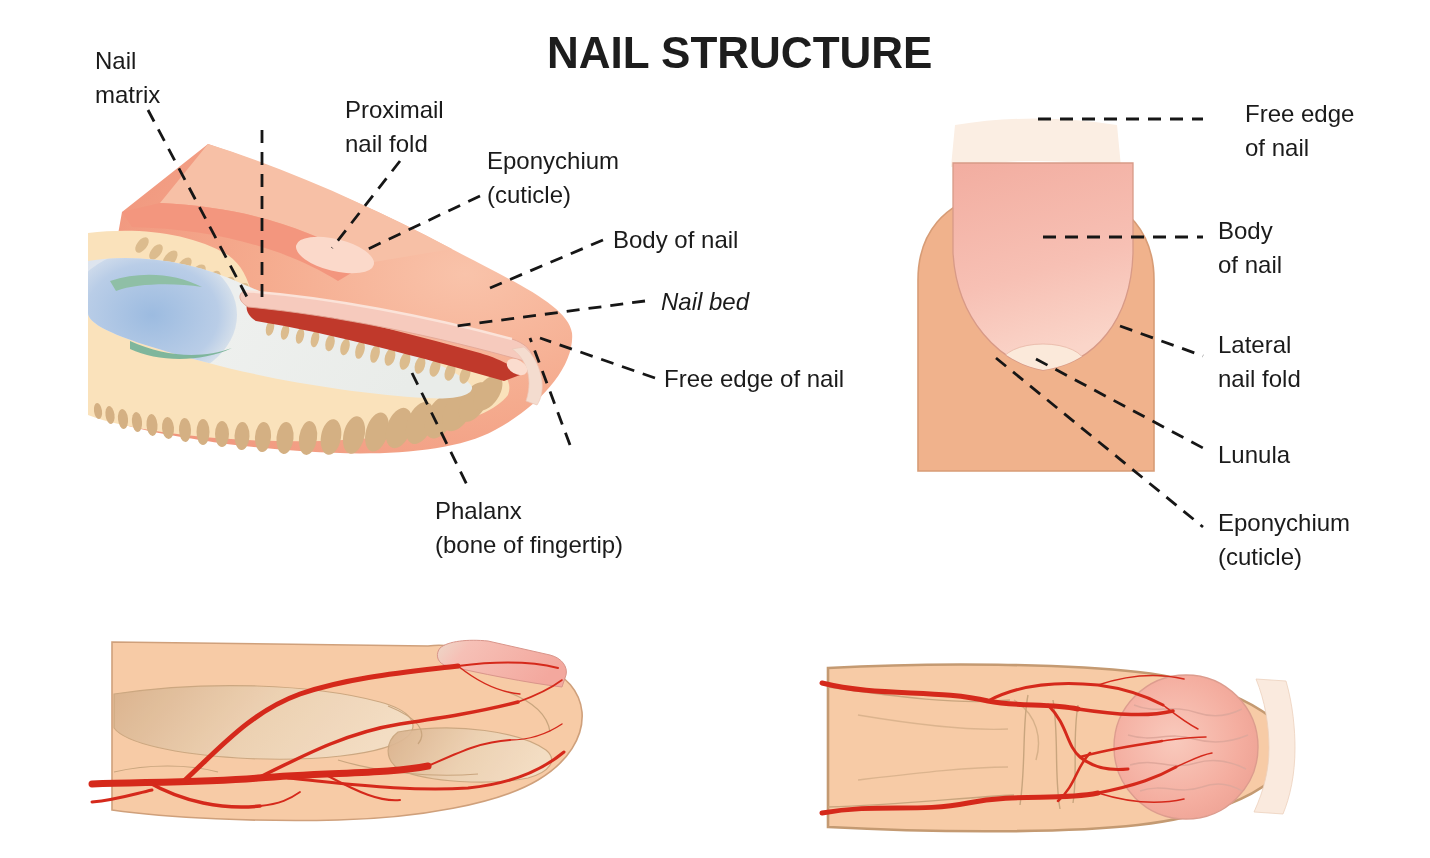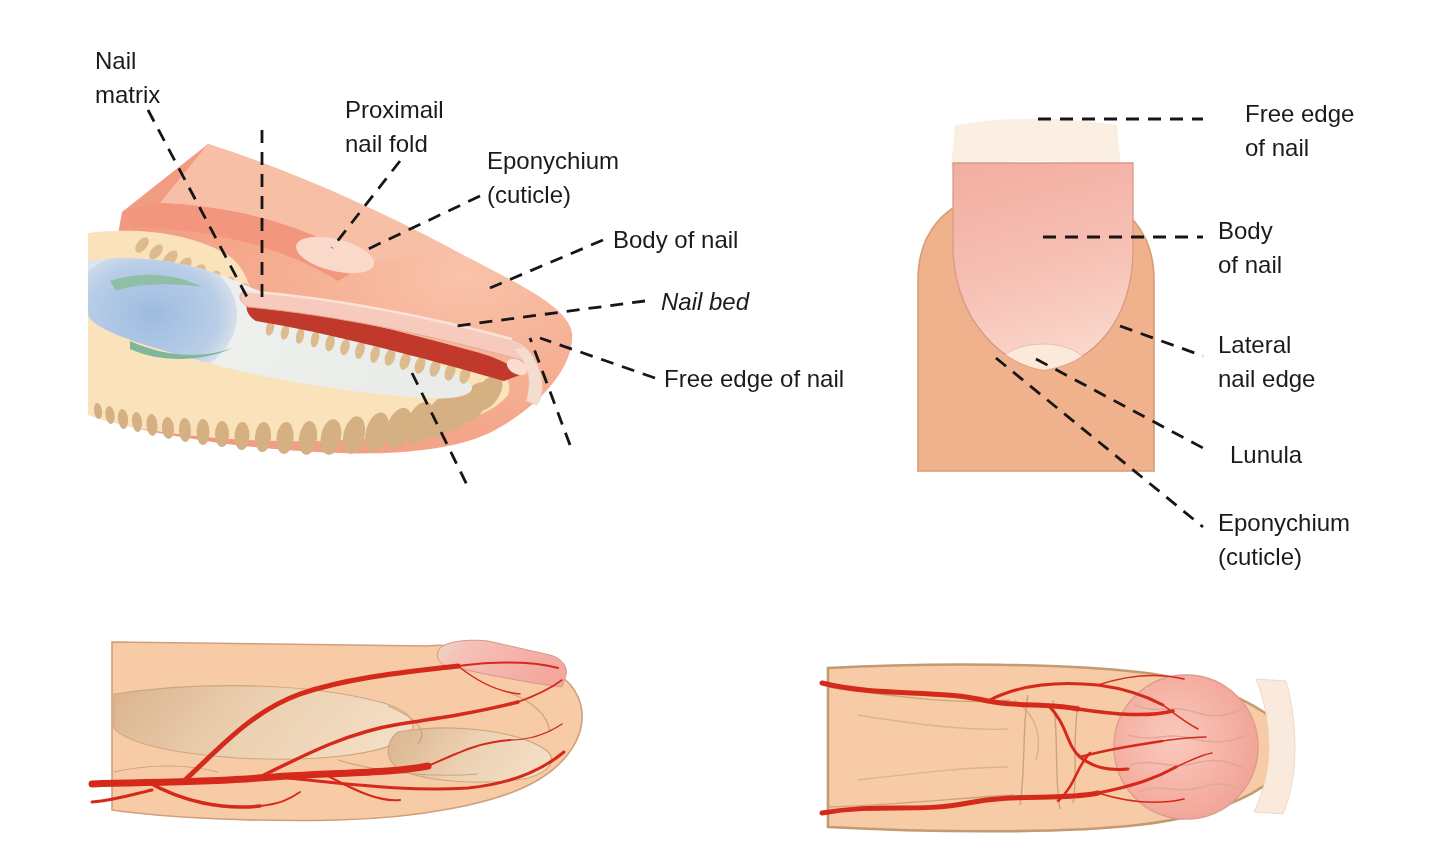--- a/index.html
+++ b/index.html
@@ -12,20 +12,21 @@
   .lbl{position:absolute;font-size:24px;line-height:1.42;white-space:pre-line;color:#1b1b1b;}
   svg{position:absolute;display:block;}
   .leaders{left:0;top:0;pointer-events:none;}
   .leaders line{stroke:#161616;stroke-width:2.8;stroke-dasharray:13 9;}
 </style>
 </head>
 <body>
 
 <div class="page">
 
+  <div class="title title-main">NAIL STRUCTURE</div>
 
   <svg style="left:80px;top:133px;" width="500" height="355" viewBox="0 0 500 355">
     <defs>
       <radialGradient id="skinGrad" cx="78%" cy="42%" r="85%">
         <stop offset="0%" stop-color="#f9c3aa"></stop>
         <stop offset="50%" stop-color="#f5ab8e"></stop>
         <stop offset="100%" stop-color="#f0937b"></stop>
       </radialGradient>
       <linearGradient id="boneGrad" x1="0" y1="0" x2="1" y2="0.25">
         <stop offset="0%" stop-color="#dde4ee"></stop>
@@ -248,24 +249,26 @@
 
   <div class="lbl" style="left:95px;top:44px;">Nail
 matrix</div>
   <div class="lbl" style="left:345px;top:93px;">Proximail
 nail fold</div>
   <div class="lbl" style="left:487px;top:144px;">Eponychium
 (cuticle)</div>
   <div class="lbl" style="left:613px;top:223px;">Body of nail</div>
   <div class="lbl" style="left:661px;top:285px;font-style:italic;">Nail bed</div>
   <div class="lbl" style="left:664px;top:362px;">Free edge of nail</div>
+  <div class="lbl" style="left:435px;top:494px;">Phalanx
+(bone of fingertip)</div>
 
   <div class="lbl" style="left:1218px;top:97px;margin-left:27px;">Free edge
 of nail</div>
   <div class="lbl" style="left:1218px;top:214px;">Body
 of nail</div>
   <div class="lbl" style="left:1218px;top:328px;">Lateral
-nail edge</div>
-  <div class="lbl" style="left:1218px;top:438px;margin-left:12px;">Lunula</div>
+nail fold</div>
+  <div class="lbl" style="left:1218px;top:438px;">Lunula</div>
   <div class="lbl" style="left:1218px;top:506px;">Eponychium
 (cuticle)</div>
 
 </div>
 
 </body></html>

